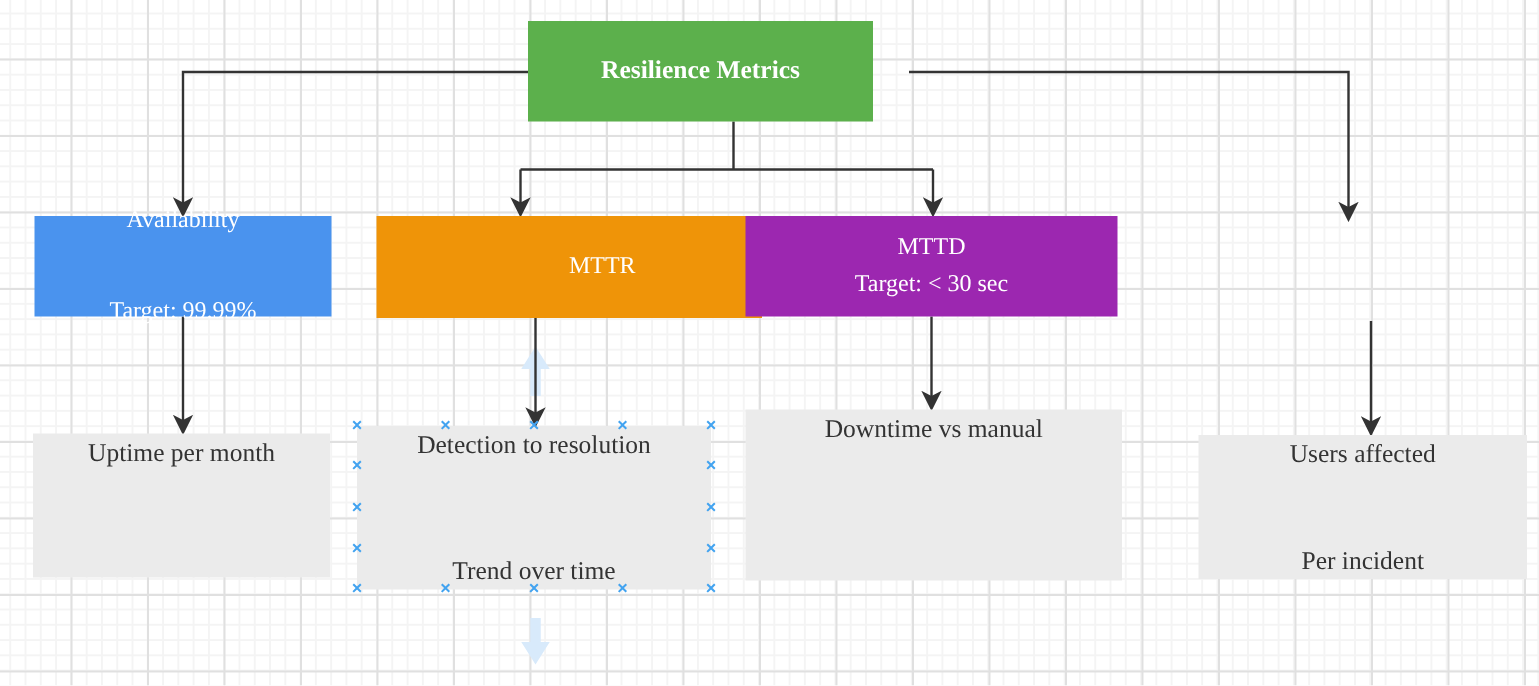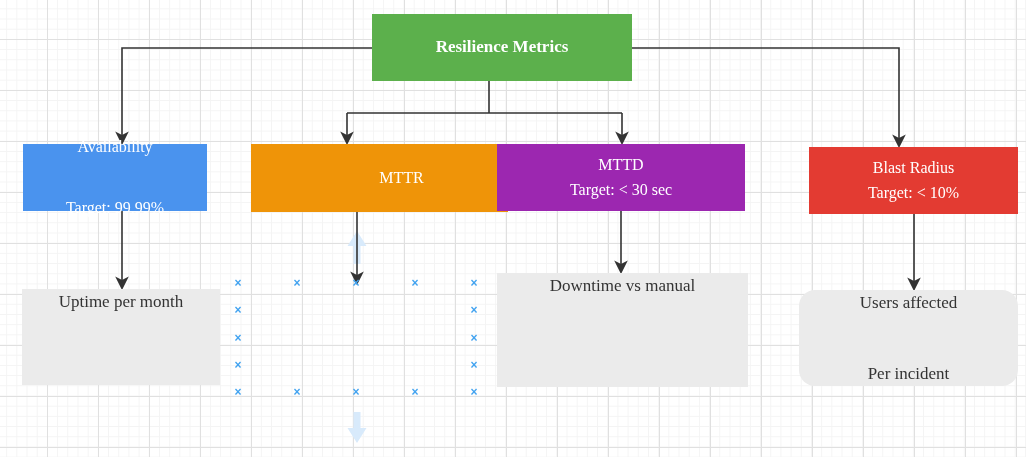--- a/index.html
+++ b/index.html
@@ -17,35 +17,35 @@
   }
   svg.edges { position:absolute; left:0; top:0; pointer-events:none; }
   svg.edges path.edge { fill:none; stroke-width:1.6; pointer-events:stroke; }
 
   .node {
     position:absolute; display:flex; flex-direction:column;
     align-items:center; justify-content:center; text-align:center;
     color:#ffffff; font-size:16px; line-height:1.55;
   }
   .node .title-bold { font-weight:bold; font-size:17px; }
-  #node-root        { left:372px; top:14px;  width:260px; height:67px; }
-  #node-availability{ left:23px;  top:144px; width:184px; height:67px;gap:36px; }
+  #node-root        { left:352px; top:14px;  width:230px; height:67px; }
+  #node-availability{ left:23px;  top:144px; width:198px; height:67px;gap:36px; }
   #node-mttr        { left:251px; top:144px; width:213px; height:68px; }
   #node-mttd        { left:497px; top:144px; width:248px; height:67px; }
   #node-blast       { left:809px; top:147px; width:209px; height:67px; }
 
   .detail {
     position:absolute; display:flex; flex-direction:column;
     align-items:center; justify-content:space-between; text-align:center;
     color:#333333; font-size:17px; line-height:1.5;
   }
   #detail-availability{ left:22px;  top:289px; width:198px; height:96px; }
   #detail-mttr        { left:238px; top:284px; width:236px; height:109px; }
   #detail-mttd        { left:497px; top:273px; width:251px; height:114px; }
-  #detail-blast       { left:799px; top:290px; width:219px; height:96px;border-radius:16px; }
+  #detail-blast       { left:799px; top:290px; width:219px; height:96px; }
 
   #connection-points { position:absolute; left:238px; top:284px; width:236px; height:109px; pointer-events:none; }
   .cpx {
     position:absolute; transform:translate(-50%,-55%);
     font:bold 12px "Liberation Sans", sans-serif; pointer-events:auto;
   }
 </style>
 </head>
 <body>
 
@@ -83,29 +83,29 @@
 
   <div class="node" id="node-mttr" style="background-color: rgb(239, 148, 8); padding-left: 44px;">
     <div>MTTR</div>
   </div>
 
   <div class="node" id="node-mttd" style="background-color: rgb(156, 39, 176);">
     <div>MTTD</div>
     <div>Target: &lt; 30 sec</div>
   </div>
 
-  <div class="node" id="node-blast" style="background-color: rgb(227, 59, 50);">
-    <div>Blast Radius</div>
-    <div>Target: &lt; 10%</div>
-  </div>
 
   <div class="detail" id="detail-availability" style="background-color: rgb(235, 235, 235);">
     <div>Uptime per month</div>
   </div>
 
+  <div class="detail" id="detail-mttr" style="background-color: rgb(235, 235, 235);">
+    <div>Detection to resolution</div>
+    <div>Trend over time</div>
+  </div>
 
   <div class="detail" id="detail-mttd" style="background-color: rgb(235, 235, 235);">
     <div>Downtime vs manual</div>
   </div>
 
   <div class="detail" id="detail-blast" style="background-color: rgb(235, 235, 235);">
     <div>Users affected</div>
     <div>Per incident</div>
   </div>
 

